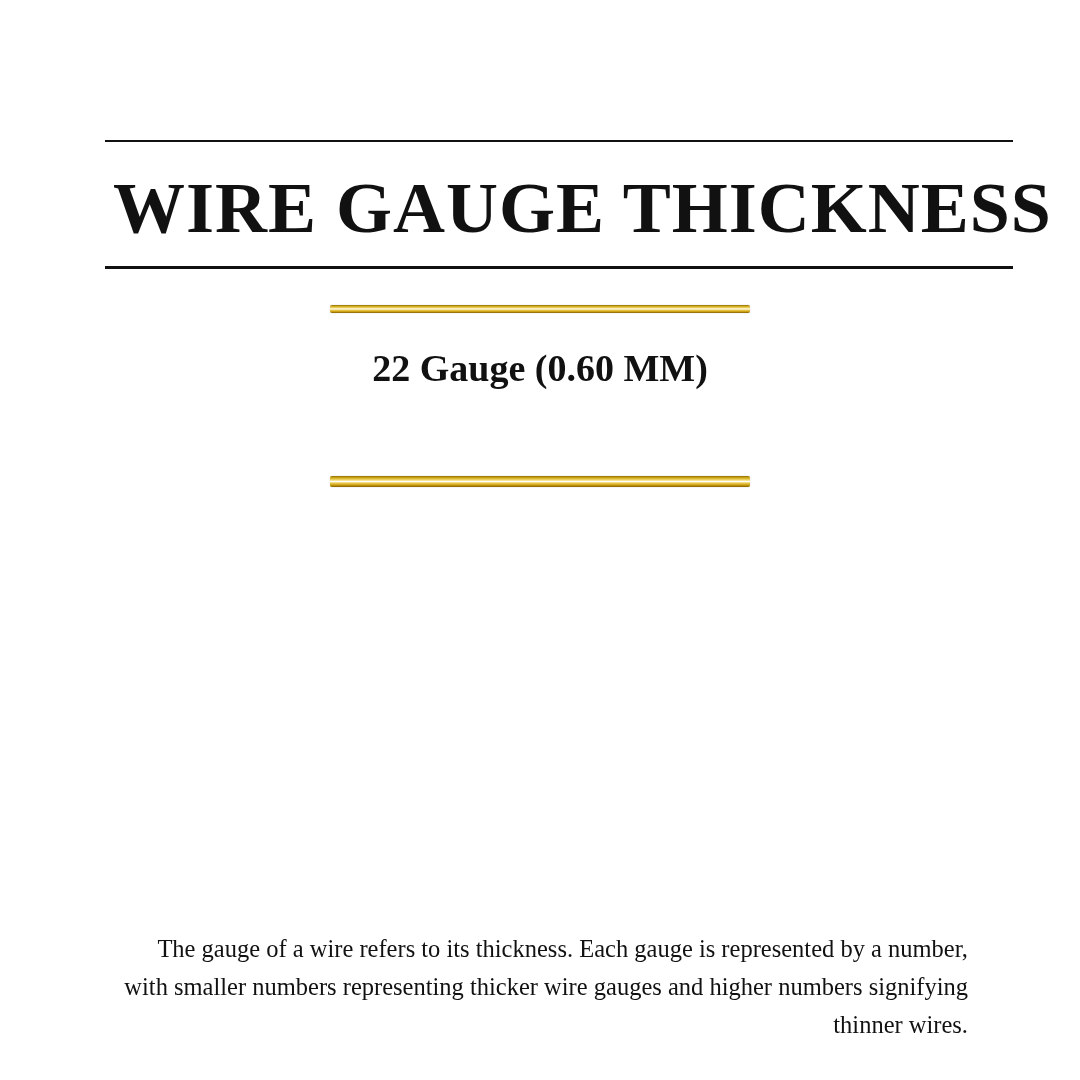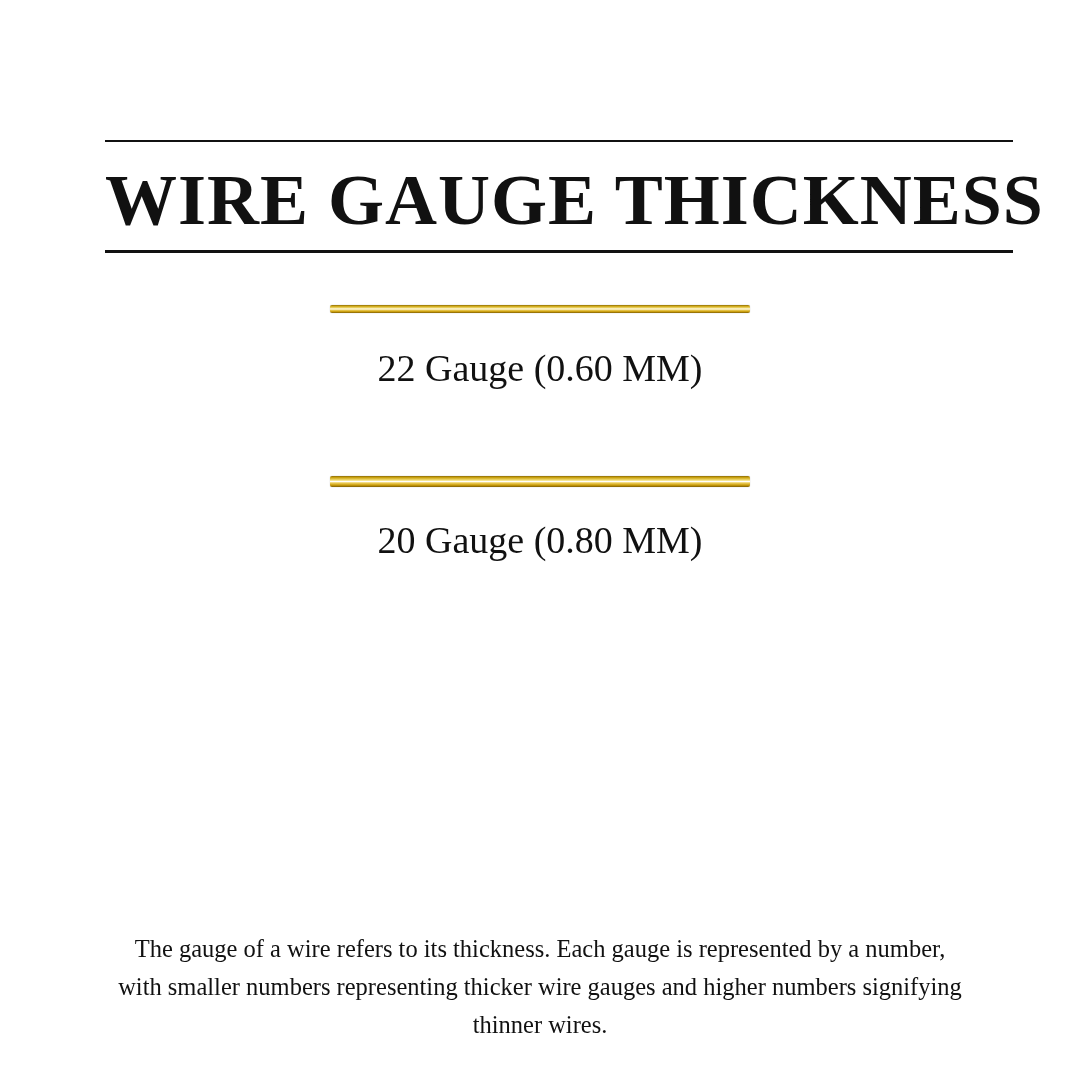--- a/index.html
+++ b/index.html
@@ -37,35 +37,36 @@
     height: 3px;
   }
   .title {
     text-align: center;
     font-family: "Liberation Serif", "DejaVu Serif", serif;
     font-size: 72px;
     line-height: 1.0;
     font-weight: 700;
     letter-spacing: 1px;
     padding: 22px 0 14px 0;
-    margin: 0;
+    margin: 8px;
     white-space: nowrap;
   }
 
   
   .rows {
     position: absolute;
     left: 0;
     top: 292px;
     width: 1080px;
   }
   .row {
     position: relative;
     width: 1080px;
     height: 172px;
+    font-weight: bold;
   }
   .wire-wrap {
     display: flex;
     justify-content: center;
     align-items: center;
     height: 34px;
   }
   .wire {
     border-radius: 2px;
     background:
@@ -88,21 +89,21 @@
     color: #111111;
     white-space: nowrap;
   }
 
   
   .note {
     position: absolute;
     left: 112px;
     top: 930px;
     width: 856px;
-    text-align: center;
+    text-align: right;
     font-size: 24.5px;
     line-height: 1.55;
     color: #111111;
     margin: 0;
   }
 </style>
 </head>
 <body>
 
 <div class="page">
@@ -119,21 +120,20 @@
       <div class="wire-wrap">
         <div class="wire" style="width:420px;height:8px;"></div>
       </div>
       <p class="caption">22 Gauge (0.60 MM)</p>
     </div>
 
     <div class="row">
       <div class="wire-wrap">
         <div class="wire" style="width:420px;height:11px;"></div>
       </div>
-      <p class="caption">20 Gauge (0.80 MM)</p>
     </div>
 
 
 
   </div>
 
   <p class="note">The gauge of a wire refers to its thickness. Each gauge is represented by a number, with smaller numbers representing thicker wire gauges and higher numbers signifying thinner wires.</p>
 
 </div>
 

